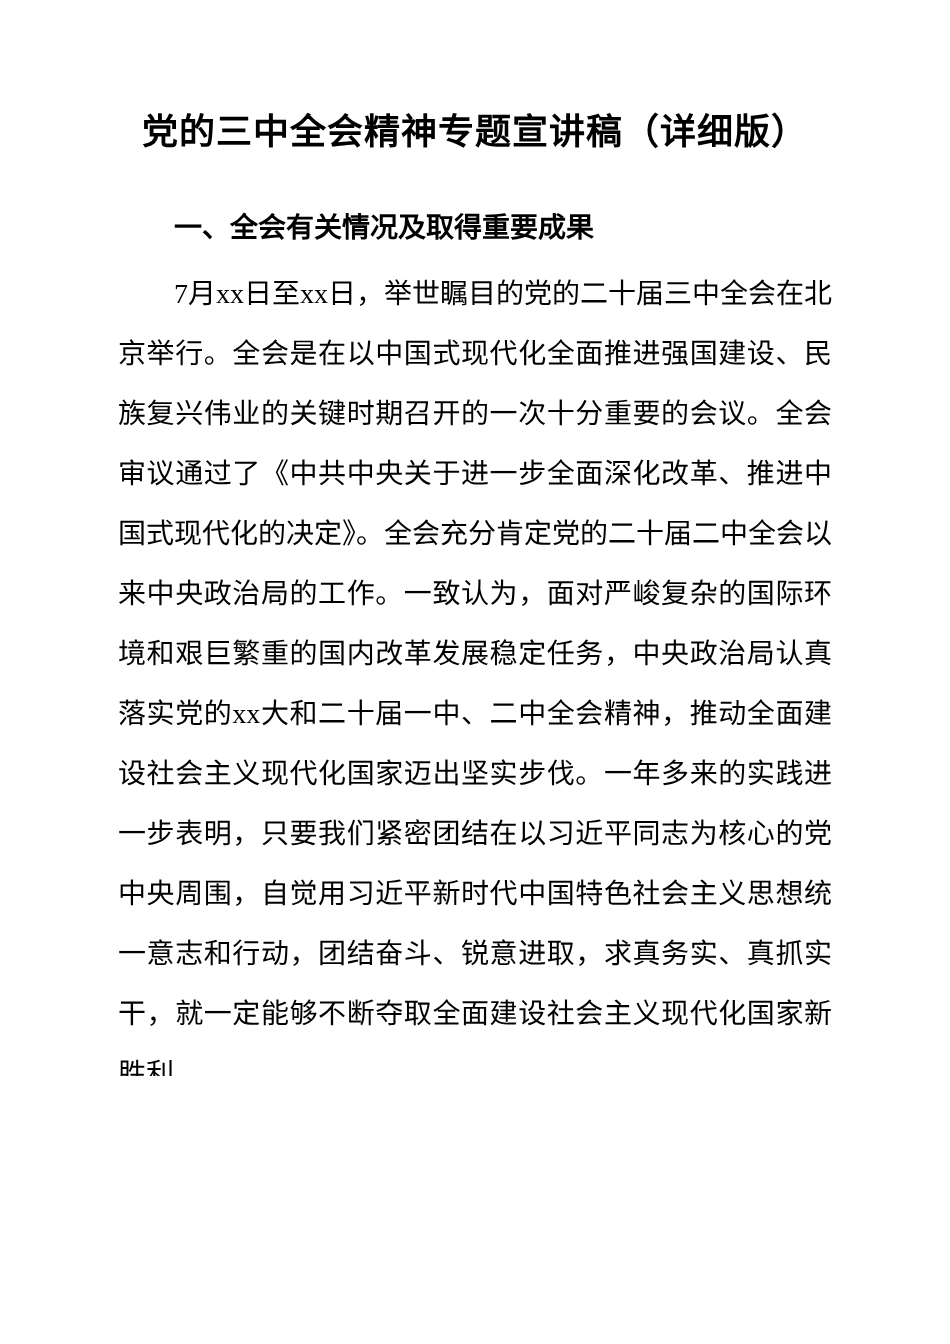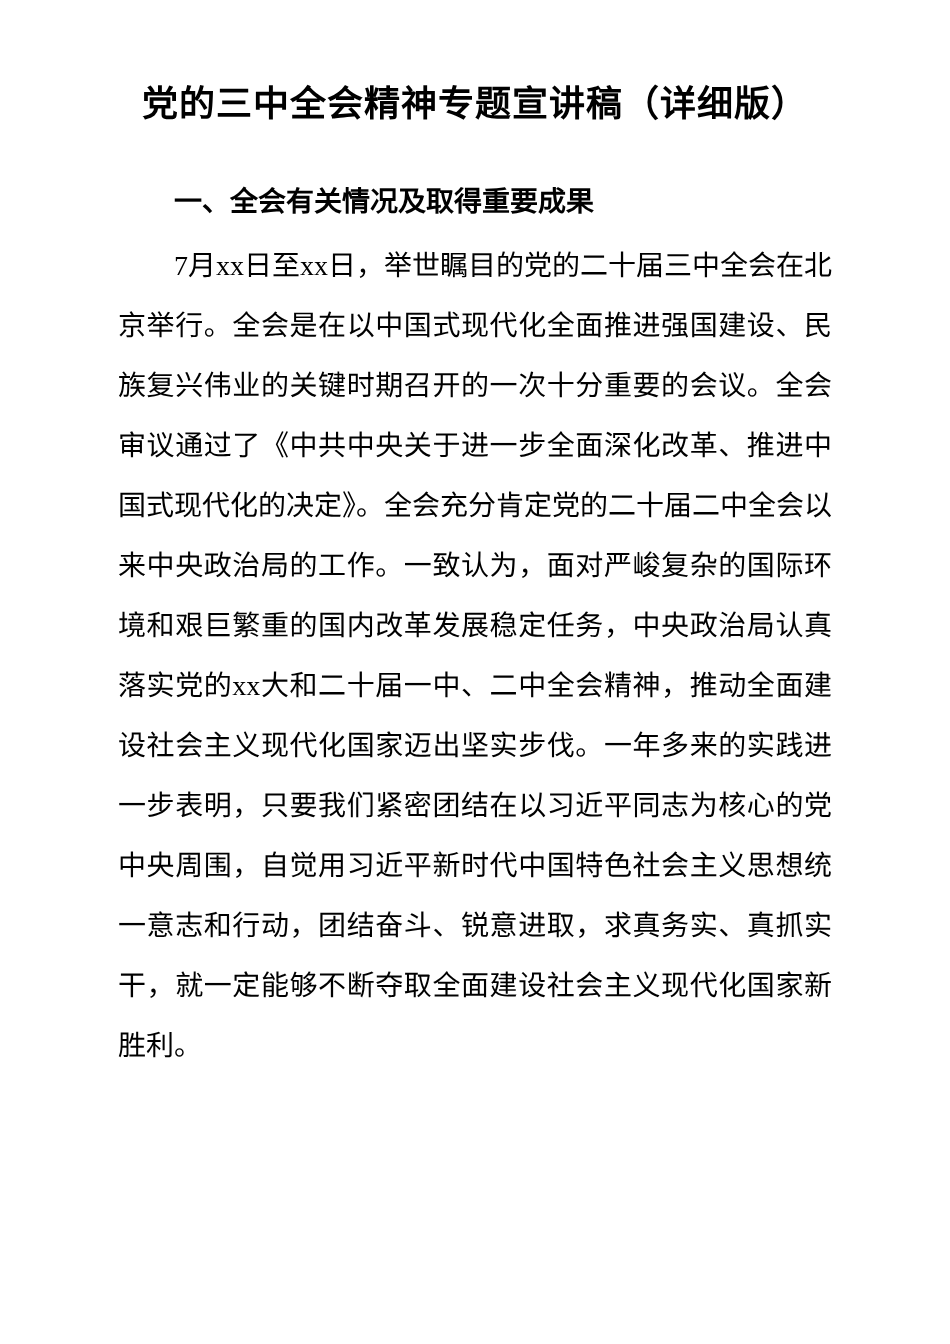--- a/index.html
+++ b/index.html
@@ -7,37 +7,37 @@
     padding: 0;
     background: #ffffff;
   }
   .page {
     position: relative;
     width: 950px;
     height: 1076px;
     margin: 0 auto;
     background: #ffffff;
     box-sizing: border-box;
-    padding: 81px 118px 0 118px;
+    padding: 109px 118px 0 118px;
     overflow: hidden;
     color: #000000;
   }
   .doc-title {
     margin: 0;
     font-family: "Liberation Serif", "DejaVu Serif", serif;
     font-weight: bold;
     font-size: 36px;
     line-height: 1.3;
     text-align: center;
     letter-spacing: 1px;
     color: #000000;
   }
   .section-heading {
     margin: 56px 0 0 0;
-    font-family: Liberation Serif, serif;
+    font-family: Liberation Mono, monospace;
     font-weight: bold;
     font-size: 28px;
     line-height: 1.3;
     text-indent: 2em;
     color: #000000;
   }
   .body-para {
     margin: 16px 0 0 0;
     font-family: "Liberation Serif", "DejaVu Serif", serif;
     font-size: 28px;

